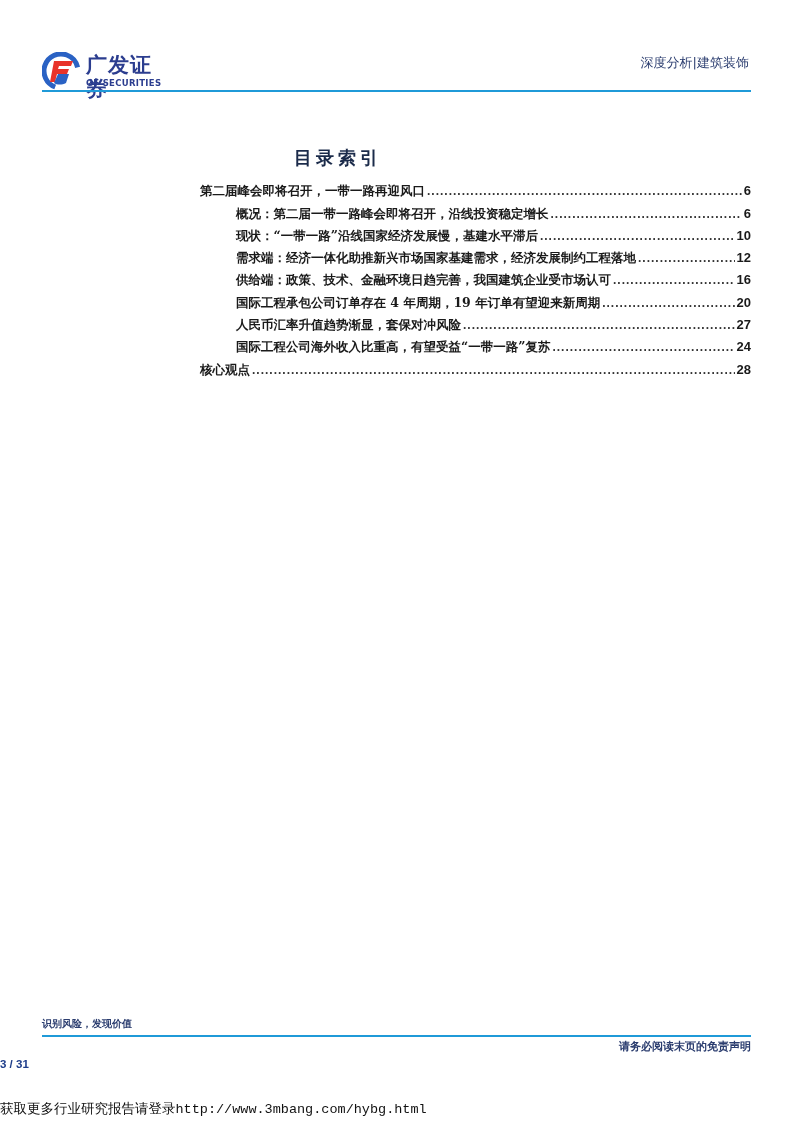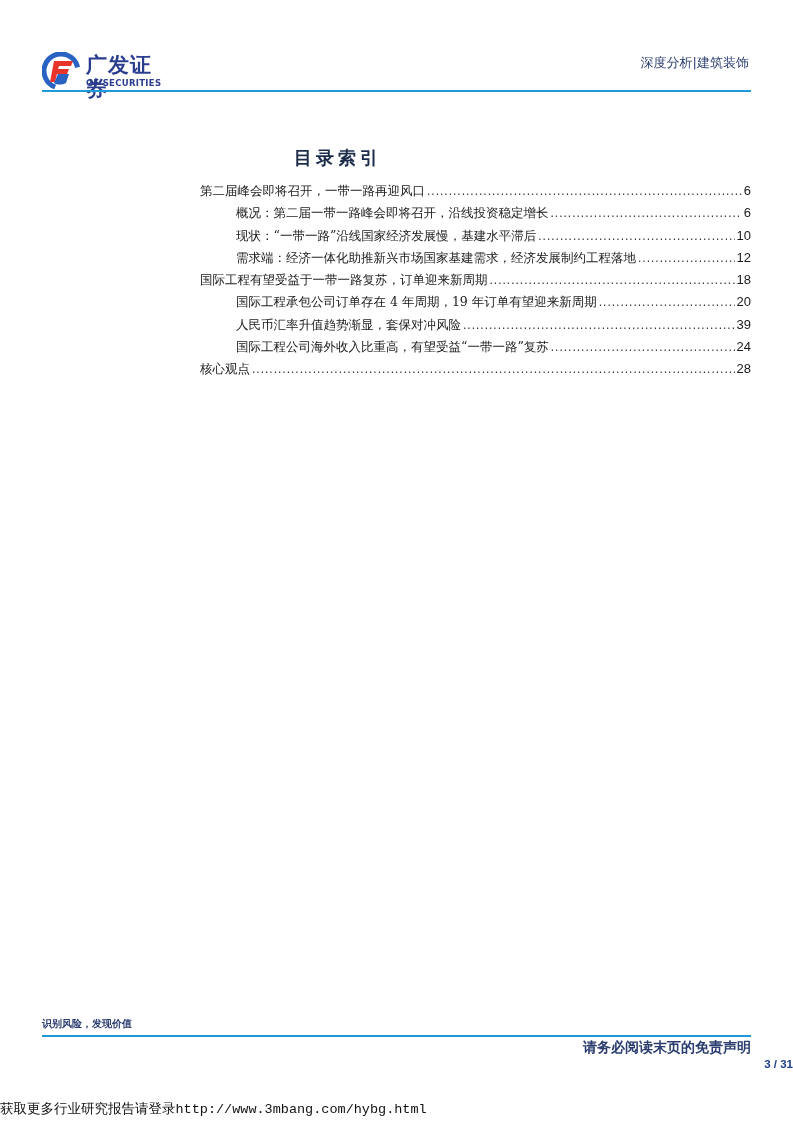--- a/index.html
+++ b/index.html
@@ -13,34 +13,34 @@
   .logo-en { position:absolute; left:44px; top:26px; font-family:"DejaVu Sans", sans-serif;
              font-weight:bold; font-size:8.5px; color:#2b3d8f; letter-spacing:0.3px; }
   .header-right { position:absolute; right:44px; top:54px; font-family:"DejaVu Sans", sans-serif;
                   font-size:13px; color:#2b3d6f; }
   .rule-top { position:absolute; left:42px; top:90px; width:709px; height:2px; background:#1f9ad8; }
 
   .toc-title { position:absolute; left:0; width:676px; top:146px; text-align:center;
                font-family:"DejaVu Sans", sans-serif; font-weight:bold; font-size:18px;
                color:#1b2b4a; letter-spacing:4px; }
   .toc { position:absolute; left:200px; top:180px; width:551px; }
-  .toc-row { display:flex; align-items:flex-start; height:22.3px; font-size:12.5px; line-height:22px; }
+  .toc-row { display:flex; align-items:flex-end; height:22.3px; font-size:12.5px; line-height:22px;font-weight:bold; }
   .toc-row.l2 { padding-left:36px; }
   .toc-label { white-space:nowrap; color:#1a1a1a; }
   .toc-dots { flex:1; overflow:hidden; white-space:nowrap; margin:0 2px;
               font-family:"Liberation Sans", sans-serif; color:#333; font-size:12px; letter-spacing:1px; }
   .toc-dots::before { content:"........................................................................................................................................................................................"; }
   .toc-page { font-family:"Liberation Sans", sans-serif; font-size:13px; color:#1a1a1a; }
 
   .rule-bottom { position:absolute; left:42px; top:1035px; width:709px; height:2px; background:#1f9ad8; }
   .footer-left { position:absolute; left:42px; top:1017px; font-family:"DejaVu Sans", sans-serif;
                  font-size:10px; color:#2b3d6f; font-weight:bold; }
   .footer-right { position:absolute; right:42px; top:1039px; font-family:"DejaVu Sans", sans-serif;
-                  font-size:14px; color:#2b3d6f; font-weight:bold; }
-  .page-num { position:absolute; left:0; width:793px; top:1058px; text-align:right;
+                  font-size:11px; color:#2b3d6f; font-weight:bold; }
+  .page-num { position:absolute; left:0; width:793px; top:1058px; text-align:left;
               font-family:"Liberation Sans", sans-serif; font-weight:bold; font-size:11.5px; color:#1e3d8a; }
   .watermark { position:absolute; left:0; width:793px; top:1100px; 
                font-family:"DejaVu Serif", serif; font-size:13.5px; color:#111; }
   .watermark .url { font-family:"Liberation Mono", monospace; }
 </style>
 </head>
 <body>
 
 <div class="header">
   <div class="logo">
@@ -72,34 +72,34 @@
   <div class="toc-row l2">
     <span class="toc-label">现状：“一带一路”沿线国家经济发展慢，基建水平滞后</span>
     <span class="toc-dots"></span>
     <span class="toc-page">10</span>
   </div>
   <div class="toc-row l2">
     <span class="toc-label">需求端：经济一体化助推新兴市场国家基建需求，经济发展制约工程落地</span>
     <span class="toc-dots"></span>
     <span class="toc-page">12</span>
   </div>
-  <div class="toc-row l1">
-    <span class="toc-label">国际工程有望受益于一带一路复苏，订单迎来新周期</span>
+  <div class="toc-row l2">
+    <span class="toc-label">供给端：政策、技术、金融环境日趋完善，我国建筑企业受市场认可</span>
     <span class="toc-dots"></span>
-    <span class="toc-page">18</span>
+    <span class="toc-page">16</span>
   </div>
   <div class="toc-row l2">
     <span class="toc-label">国际工程承包公司订单存在 4 年周期，19 年订单有望迎来新周期</span>
     <span class="toc-dots"></span>
     <span class="toc-page">20</span>
   </div>
   <div class="toc-row l2">
     <span class="toc-label">人民币汇率升值趋势渐显，套保对冲风险</span>
     <span class="toc-dots"></span>
-    <span class="toc-page">39</span>
+    <span class="toc-page">27</span>
   </div>
   <div class="toc-row l2">
     <span class="toc-label">国际工程公司海外收入比重高，有望受益“一带一路”复苏</span>
     <span class="toc-dots"></span>
     <span class="toc-page">24</span>
   </div>
   <div class="toc-row l1">
     <span class="toc-label">核心观点</span>
     <span class="toc-dots"></span>
     <span class="toc-page">28</span>

